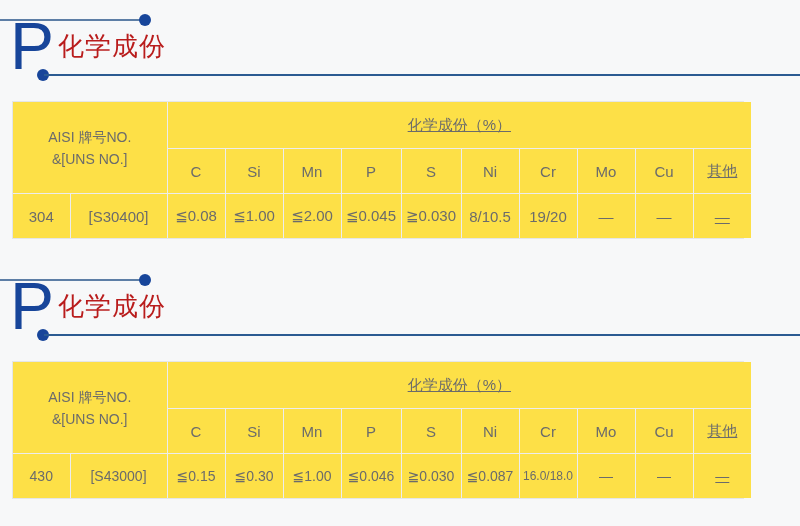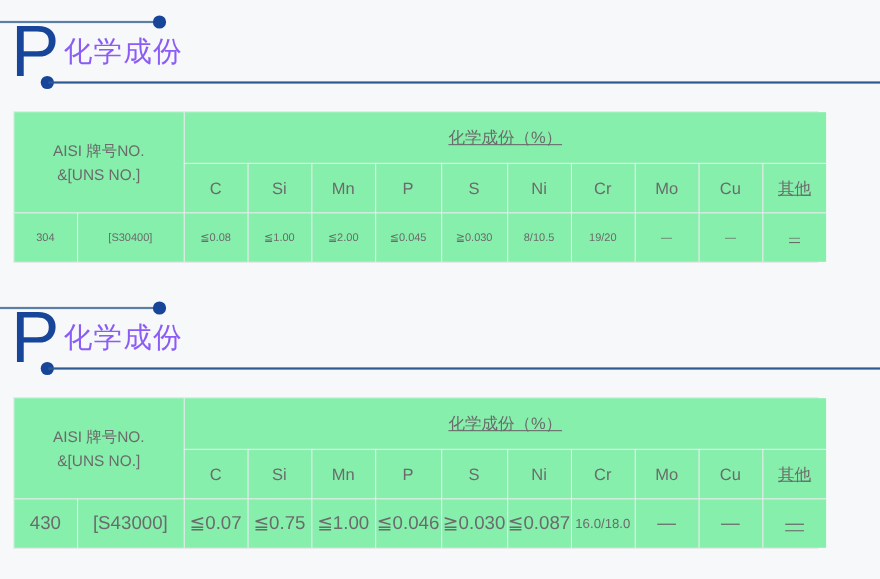--- a/index.html
+++ b/index.html
@@ -76,21 +76,21 @@
     font-weight: 400;
     color: #17459a;
     letter-spacing: 0;
   }
   .hdr-title {
     position: absolute;
     left: 58px;
     top: 30px;
     font-size: 26px;
     line-height: 32px;
-    color: #8b5cf6;
+    color: #b91c1c;
     font-weight: 400;
     letter-spacing: 1px;
     white-space: nowrap;
   }
 
   
   .tbl-wrap {
     position: absolute;
     left: 12px;
     width: 732px;
@@ -98,21 +98,21 @@
     border: 1px solid #e4e6e8;
     box-sizing: border-box;
   }
   .tbl-wrap-1 { top: 101px; }
   .tbl-wrap-2 { top: 361px; }
 
   table.spec {
     border-collapse: collapse;
     width: 100%;
     table-layout: fixed;
-    background: #86efac;
+    background: #fde047;
   }
   table.spec td {
     border: 1px solid #ececee;
     text-align: center;
     vertical-align: middle;
     color: #6b6b6b;
     font-weight: 400;
     padding: 0;
   }
   table.spec tr.r-top td { height: 46px; }
@@ -127,24 +127,24 @@
   .cell-name .ln { display: block; }
   .cell-group {
     font-size: 15px;
     color: #6b6b6b;
   }
   .cell-sub {
     font-size: 15px;
     color: #6b6b6b;
   }
   .cell-val {
-    font-size: 10px;
-    color: #6b6b6b;
-  }
-  .tbl-2 .cell-val { font-size: 17px; }
+    font-size: 15px;
+    color: #6b6b6b;
+  }
+  .tbl-2 .cell-val { font-size: 14px; }
   .tbl-2 .cell-val.wide { font-size: 12px; }
 
   
   table.spec td.noleft { border-left: none; }
   table.spec td.noright { border-right: none; text-decoration: underline; }
   table.spec tr.r-top td { border-top: none; }
   table.spec tr.r-data td { border-bottom: none; }
 </style>
 </head>
 <body>
@@ -260,22 +260,22 @@
           <td class="cell-sub">S</td>
           <td class="cell-sub">Ni</td>
           <td class="cell-sub">Cr</td>
           <td class="cell-sub">Mo</td>
           <td class="cell-sub">Cu</td>
           <td class="cell-sub noright">其他</td>
         </tr>
         <tr class="r-data">
           <td class="cell-val noleft">430</td>
           <td class="cell-val">[S43000]</td>
-          <td class="cell-val">≦0.07</td>
-          <td class="cell-val">≦0.75</td>
+          <td class="cell-val">≦0.15</td>
+          <td class="cell-val">≦0.30</td>
           <td class="cell-val">≦1.00</td>
           <td class="cell-val">≦0.046</td>
           <td class="cell-val">≧0.030</td>
           <td class="cell-val">≦0.087</td>
           <td class="cell-val wide">16.0/18.0</td>
           <td class="cell-val">—</td>
           <td class="cell-val">—</td>
           <td class="cell-val noright">—</td>
         </tr>
       </tbody>

